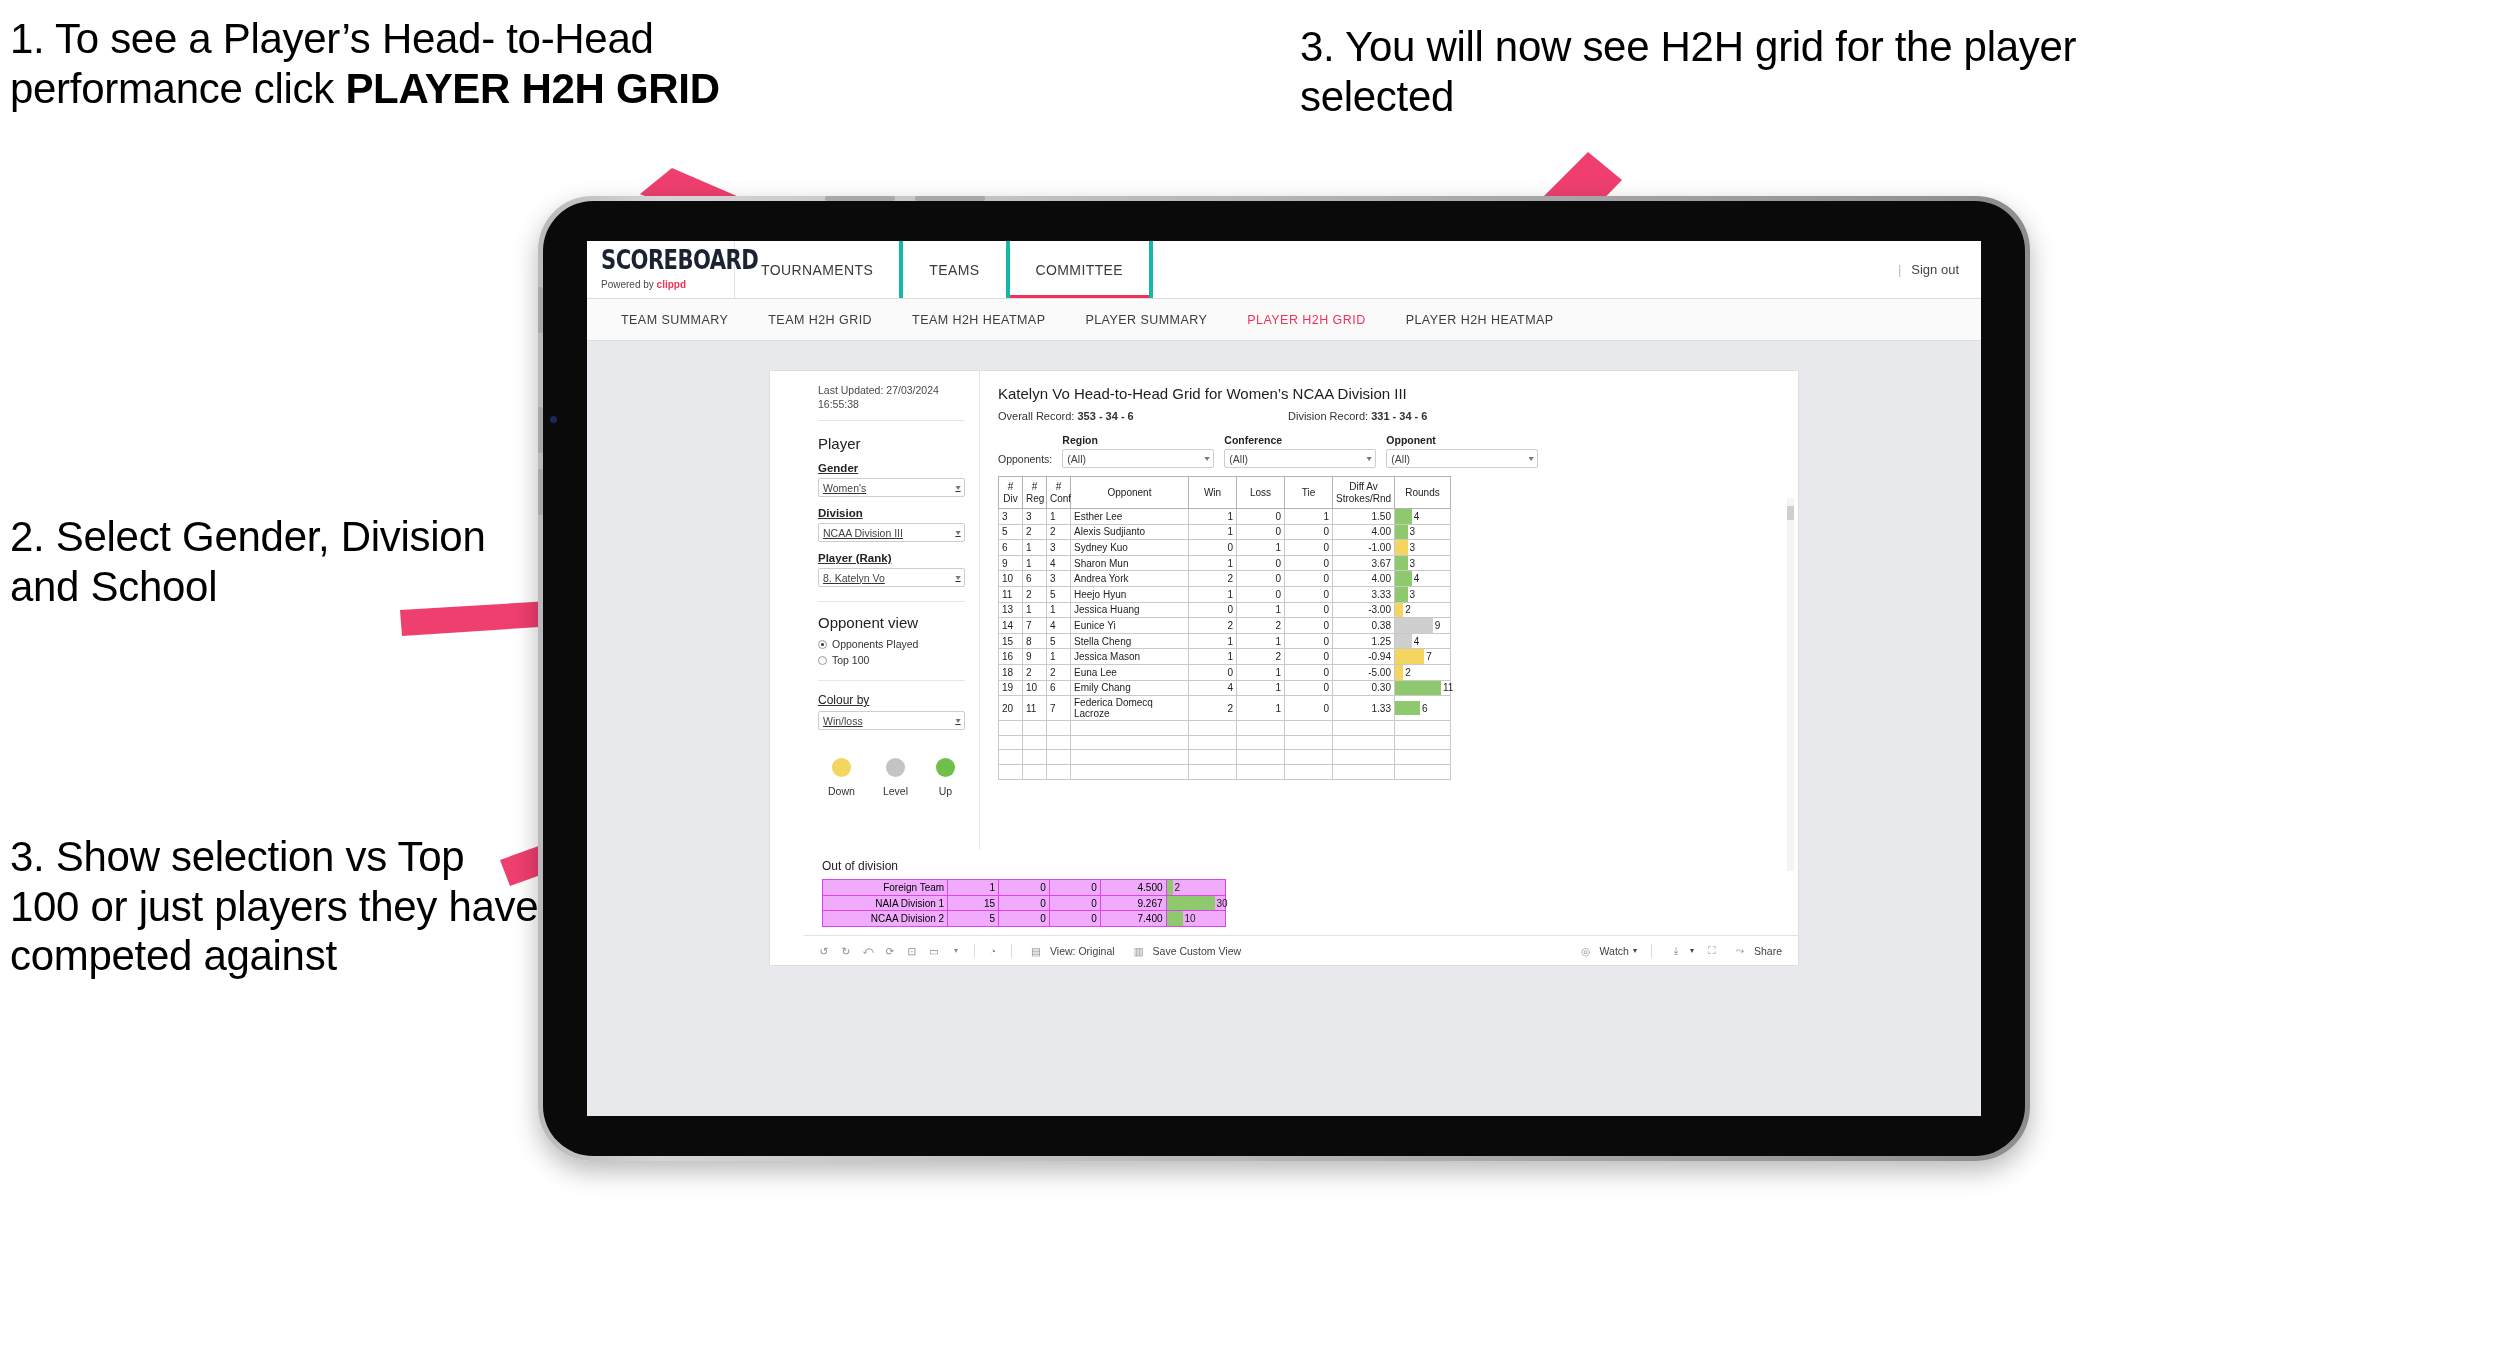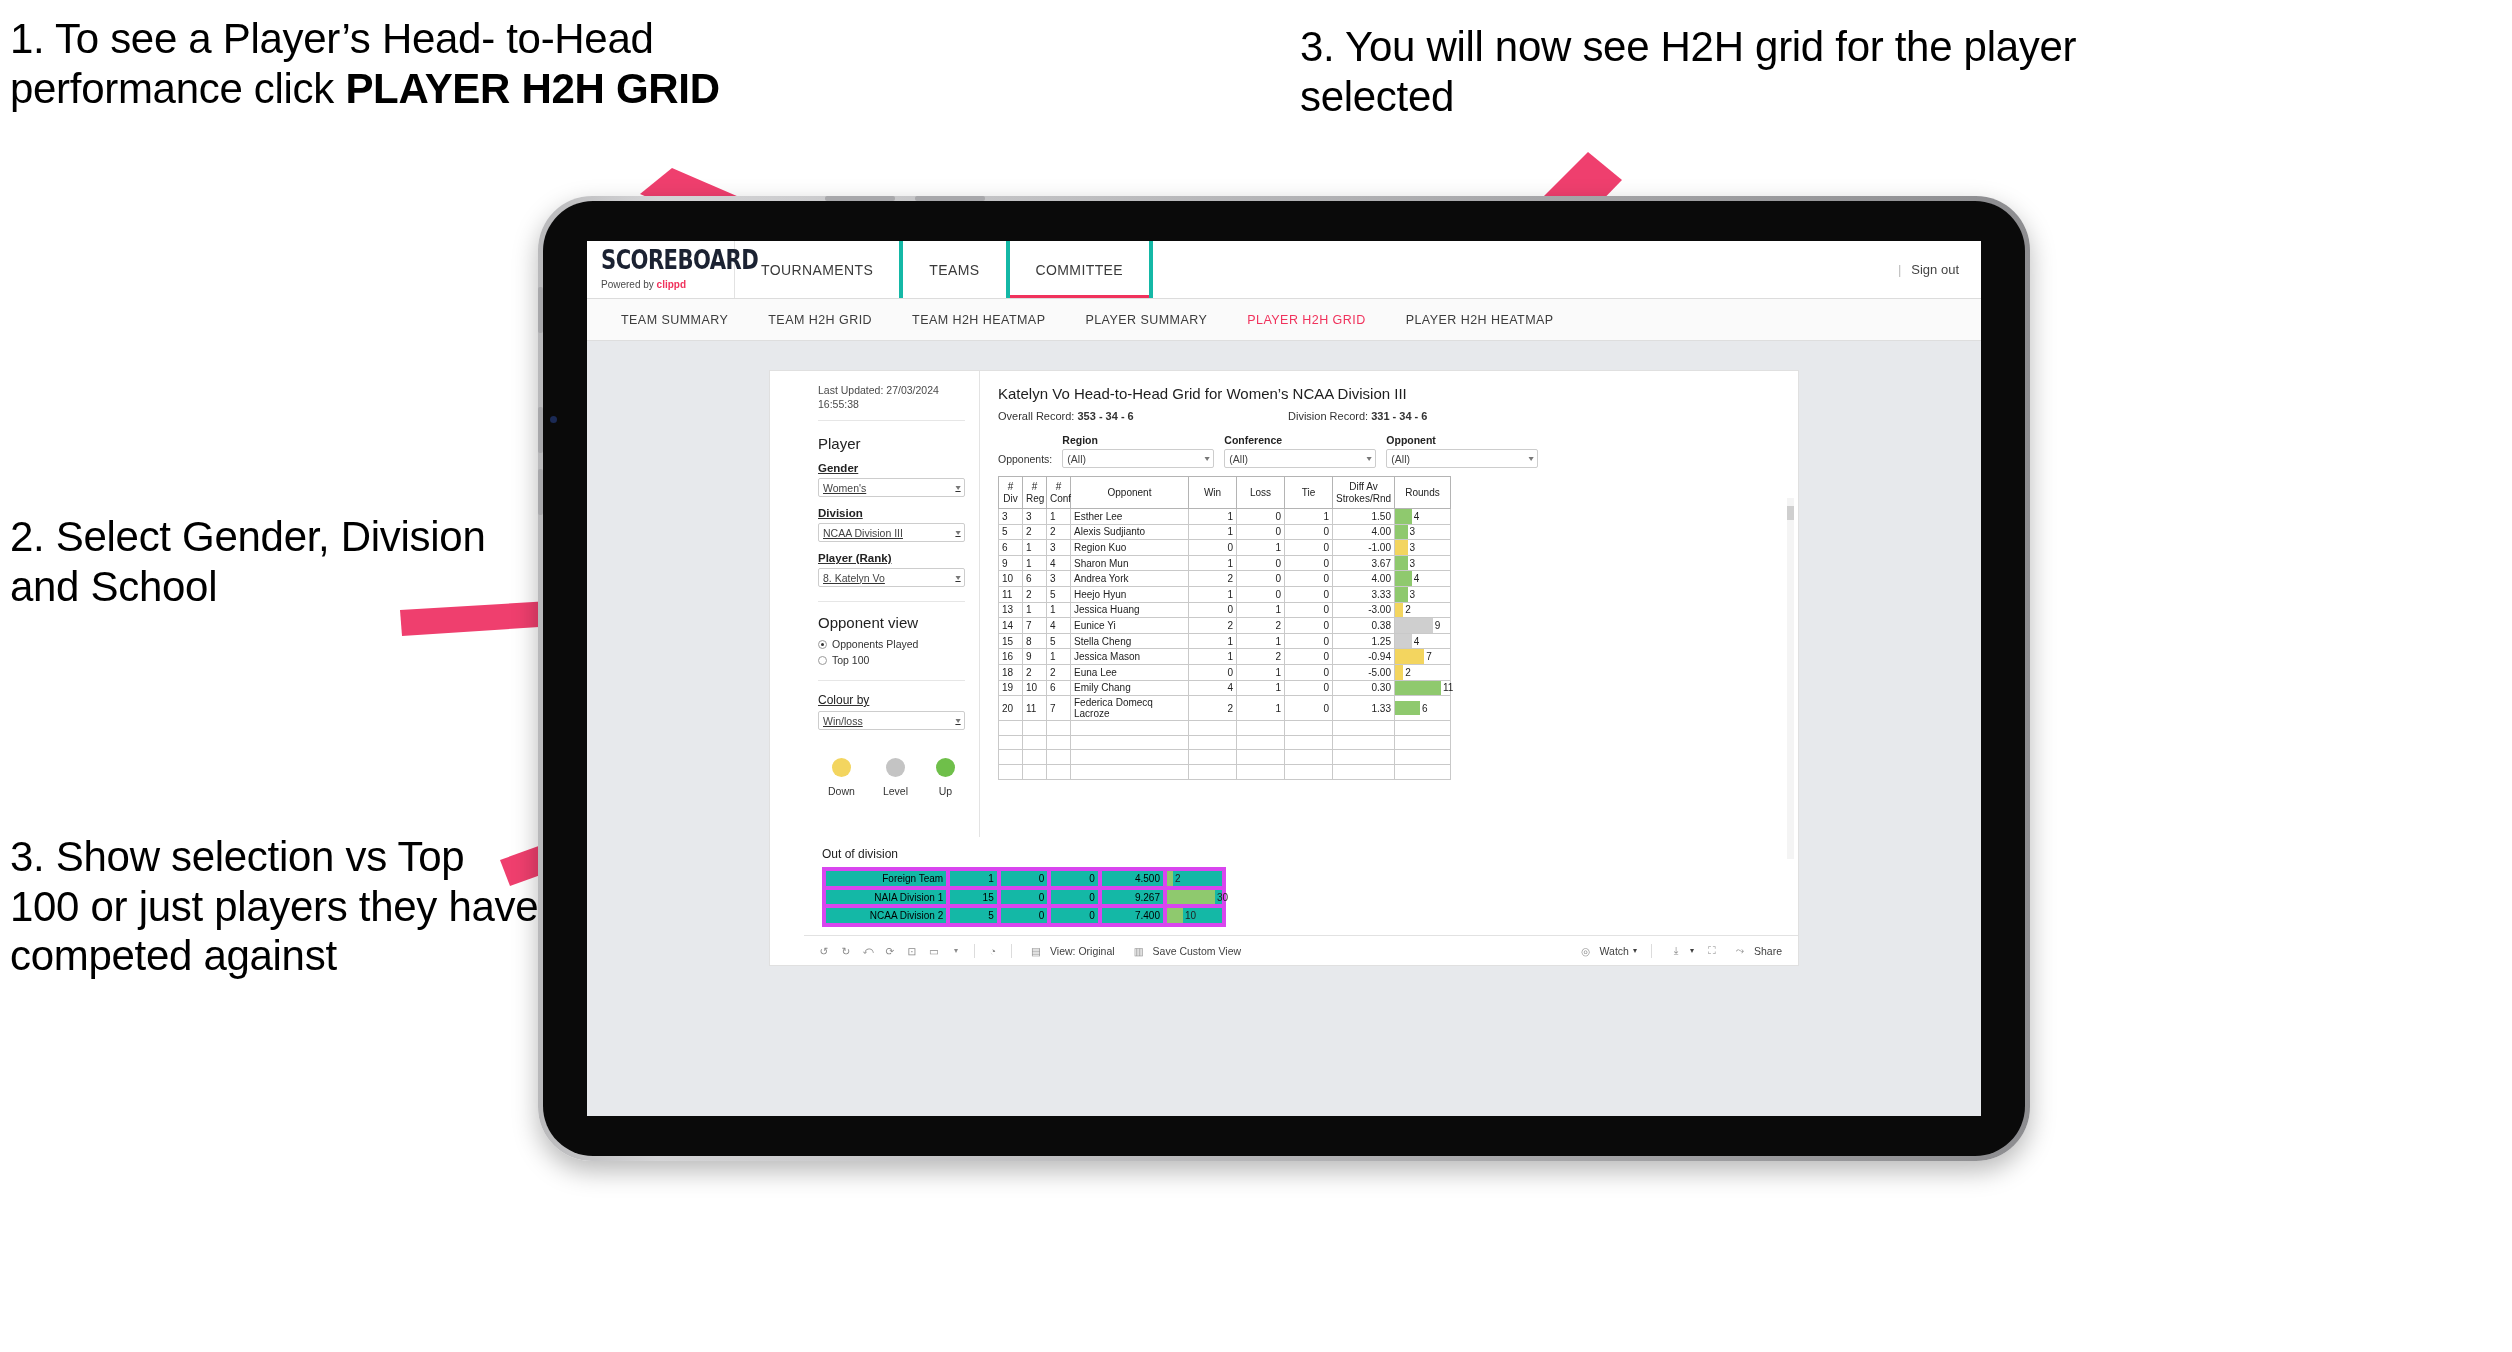--- a/index.html
+++ b/index.html
@@ -162,21 +162,21 @@
   .n { background:#cfcfcf; }
 
   
   .vscroll { position:absolute; right:-14px; top:22px; width:7px; height: 100%; background:#f4f4f4; }
   .vthumb { position:absolute; right:-14px; top: 30px; width:7px; height: 14px; background:#cfcfcf; }
 
   
   .ood { padding: 10px 18px 8px 18px; }
   .ood h4 { font-size: 12px; font-weight: normal; color:#1d1d1d; margin-bottom: 6px; }
   table.ood-t { border-collapse:collapse; width: 404px; table-layout: fixed; font-size: 10px; }
-  table.ood-t td { border:4px solid #d946ef; padding:1px 3px; height: 14.6px; background:#14b8a6; }
+  table.ood-t td { border:1px solid #d946ef; padding:1px 3px; height: 14.6px; background:#f0abfc; }
   .c-oname { width: 118px; text-align:right; }
 
   
   .toolbar {
     height: 30px; border-top:1px solid #e2e2e2; background:#fff;
     display:flex; align-items:center; gap: 2px; padding: 0 10px;
     font-size: 10.5px; color:#3f3f3f;
   }
   .tb-ic { width: 20px; height:20px; display:flex; align-items:center; justify-content:center; color:#8b8b8b; }
   .tb-div { width:1px; height:14px; background:#dcdcdc; margin: 0 6px; }
@@ -400,21 +400,21 @@
                             <div class="bar-cell">
                               <div class="bar g" style="width:12.545454545454545px"></div>
                               <div class="bar-val" style="left:12.545454545454545px">3</div>
                             </div>
                           </td>
                         </tr>
                         <tr>
                           <td class="c-div">6</td>
                           <td class="c-reg">1</td>
                           <td class="c-conf">3</td>
-                          <td class="c-opp">Region Kuo</td>
+                          <td class="c-opp">Sydney Kuo</td>
                           <td class="c-num y">0</td>
                           <td class="c-num y">1</td>
                           <td class="c-num y">0</td>
                           <td class="c-diff y">-1.00</td>
                           <td class="c-rounds">
                             <div class="bar-cell">
                               <div class="bar y" style="width:12.545454545454545px"></div>
                               <div class="bar-val" style="left:12.545454545454545px">3</div>
                             </div>
                           </td>

